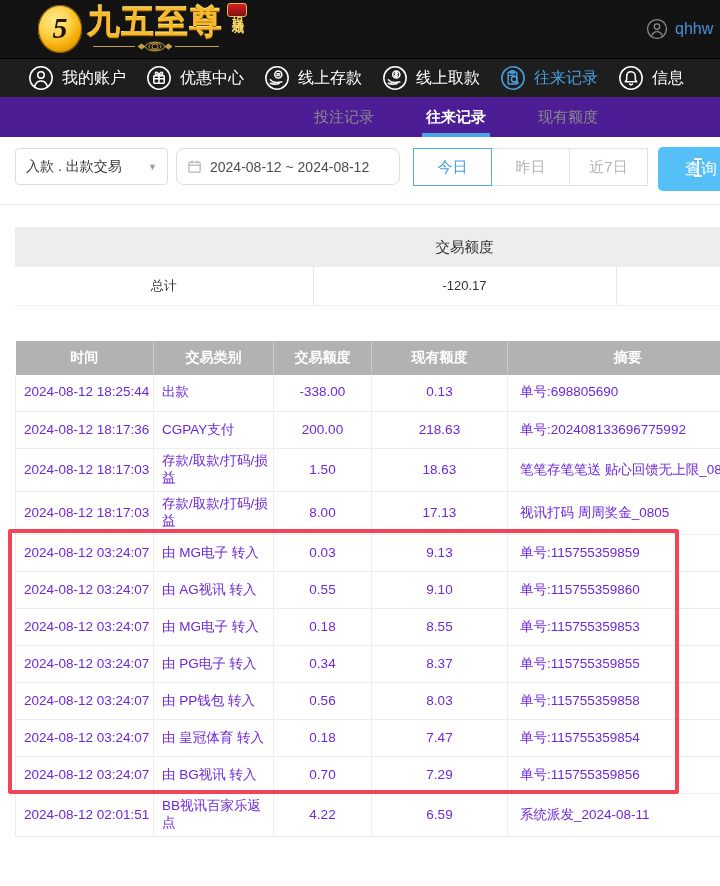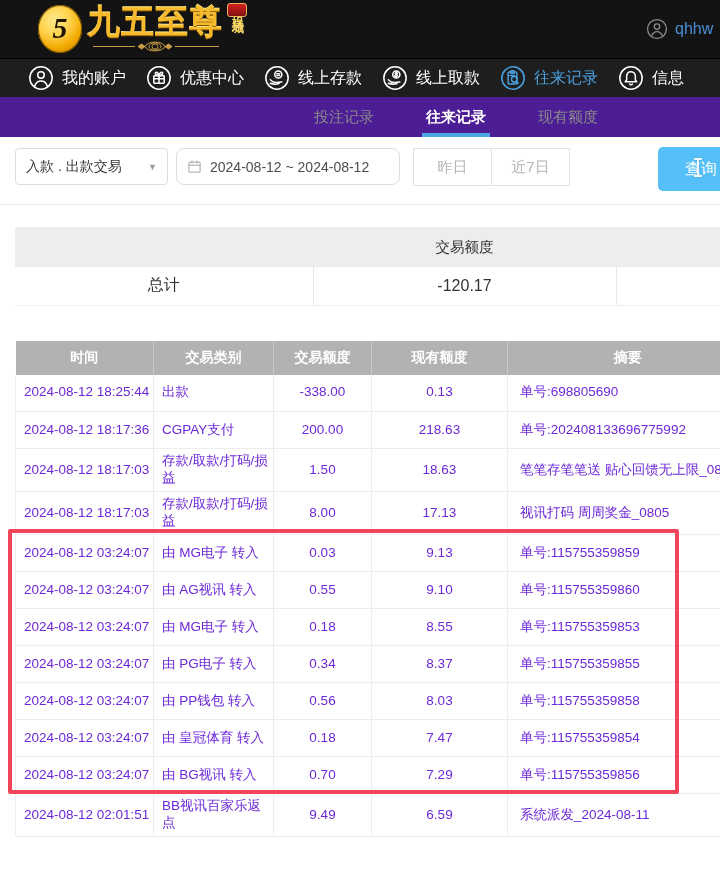--- a/index.html
+++ b/index.html
@@ -61,21 +61,21 @@
   .text-cursor { position:absolute; left:697px; top:22px; width:2px; height:17px; background:#f2f8ff;
     box-shadow:0 0 1px #555; z-index:6; }
   .text-cursor::before, .text-cursor::after { content:""; position:absolute; left:-3px; width:8px; height:2px;
     background:#f2f8ff; box-shadow:0 0 1px #555; }
   .text-cursor::before { top:-1px; } .text-cursor::after { bottom:-1px; }
 
   
   .summary-section { margin-top:22px; }
   .summary-table { margin-left:15px; width:745px; border-collapse:collapse; table-layout:fixed; }
   .summary-table .hdr td { height:40px; background:#ededed; color:#333; font-size:14.5px; text-align:center; }
-  .summary-table .bodyrow td { height:38px; text-align:center; color:#333; font-size:16px;
+  .summary-table .bodyrow td { height:38px; text-align:center; color:#333; font-size:13px;
     border-bottom:1px solid #f0f0f0; }
   .summary-table .bodyrow td + td { border-left:1px solid #e8e8e8; }
 
   
   .main-section { margin-top:35px; position:relative; }
   .main-table { margin-left:15px; width:732px; border-collapse:collapse; table-layout:fixed; }
   .main-table th { height:34px; background:#b2b2b2; color:#fff; font-size:14px; font-weight:bold; text-align:center; }
   .main-table th + th { border-left:1px solid #c9c9c9; }
   .main-table td { height:37px; font-size:13.5px; color:#6d28d9; vertical-align:middle;
     border-bottom:1px solid #ededed; line-height:1.25; }
@@ -198,20 +198,21 @@
   <div class="date-input">
     <svg width="15" height="15" viewBox="0 0 24 24" fill="none" stroke="#b5b5b5" stroke-width="2">
       <rect x="3" y="5" width="18" height="16" rx="2"></rect>
       <line x1="3" y1="10" x2="21" y2="10"></line>
       <line x1="8" y1="2.5" x2="8" y2="7"></line>
         <line x1="16" y1="2.5" x2="16" y2="7"></line>
     </svg>
     <span>2024-08-12 ~ 2024-08-12</span>
   </div>
   <div class="quick-group">
+      <button class="quick-btn active">今日</button>
       <button class="quick-btn">昨日</button>
       <button class="quick-btn">近7日</button>
     </div>
   <button class="search-btn">查询</button>
   <div class="text-cursor"></div>
 </div>
 
 <div class="summary-section">
   <table class="summary-table">
     <colgroup>
@@ -326,20 +327,20 @@
         <tr>
           <td class="col-time">2024-08-12 03:24:07</td>
           <td class="col-type">由 BG视讯 转入</td>
           <td class="col-amount">0.70</td>
           <td class="col-balance">7.29</td>
           <td class="col-summary">单号:115755359856</td>
         </tr>
         <tr class="tall">
           <td class="col-time">2024-08-12 02:01:51</td>
           <td class="col-type">BB视讯百家乐返点</td>
-          <td class="col-amount">9.49</td>
+          <td class="col-amount">4.22</td>
           <td class="col-balance">6.59</td>
           <td class="col-summary">系统派发_2024-08-11</td>
         </tr>
       </tbody>
   </table>
   <div class="highlight-box"></div>
 </div>
 
 </body></html>

